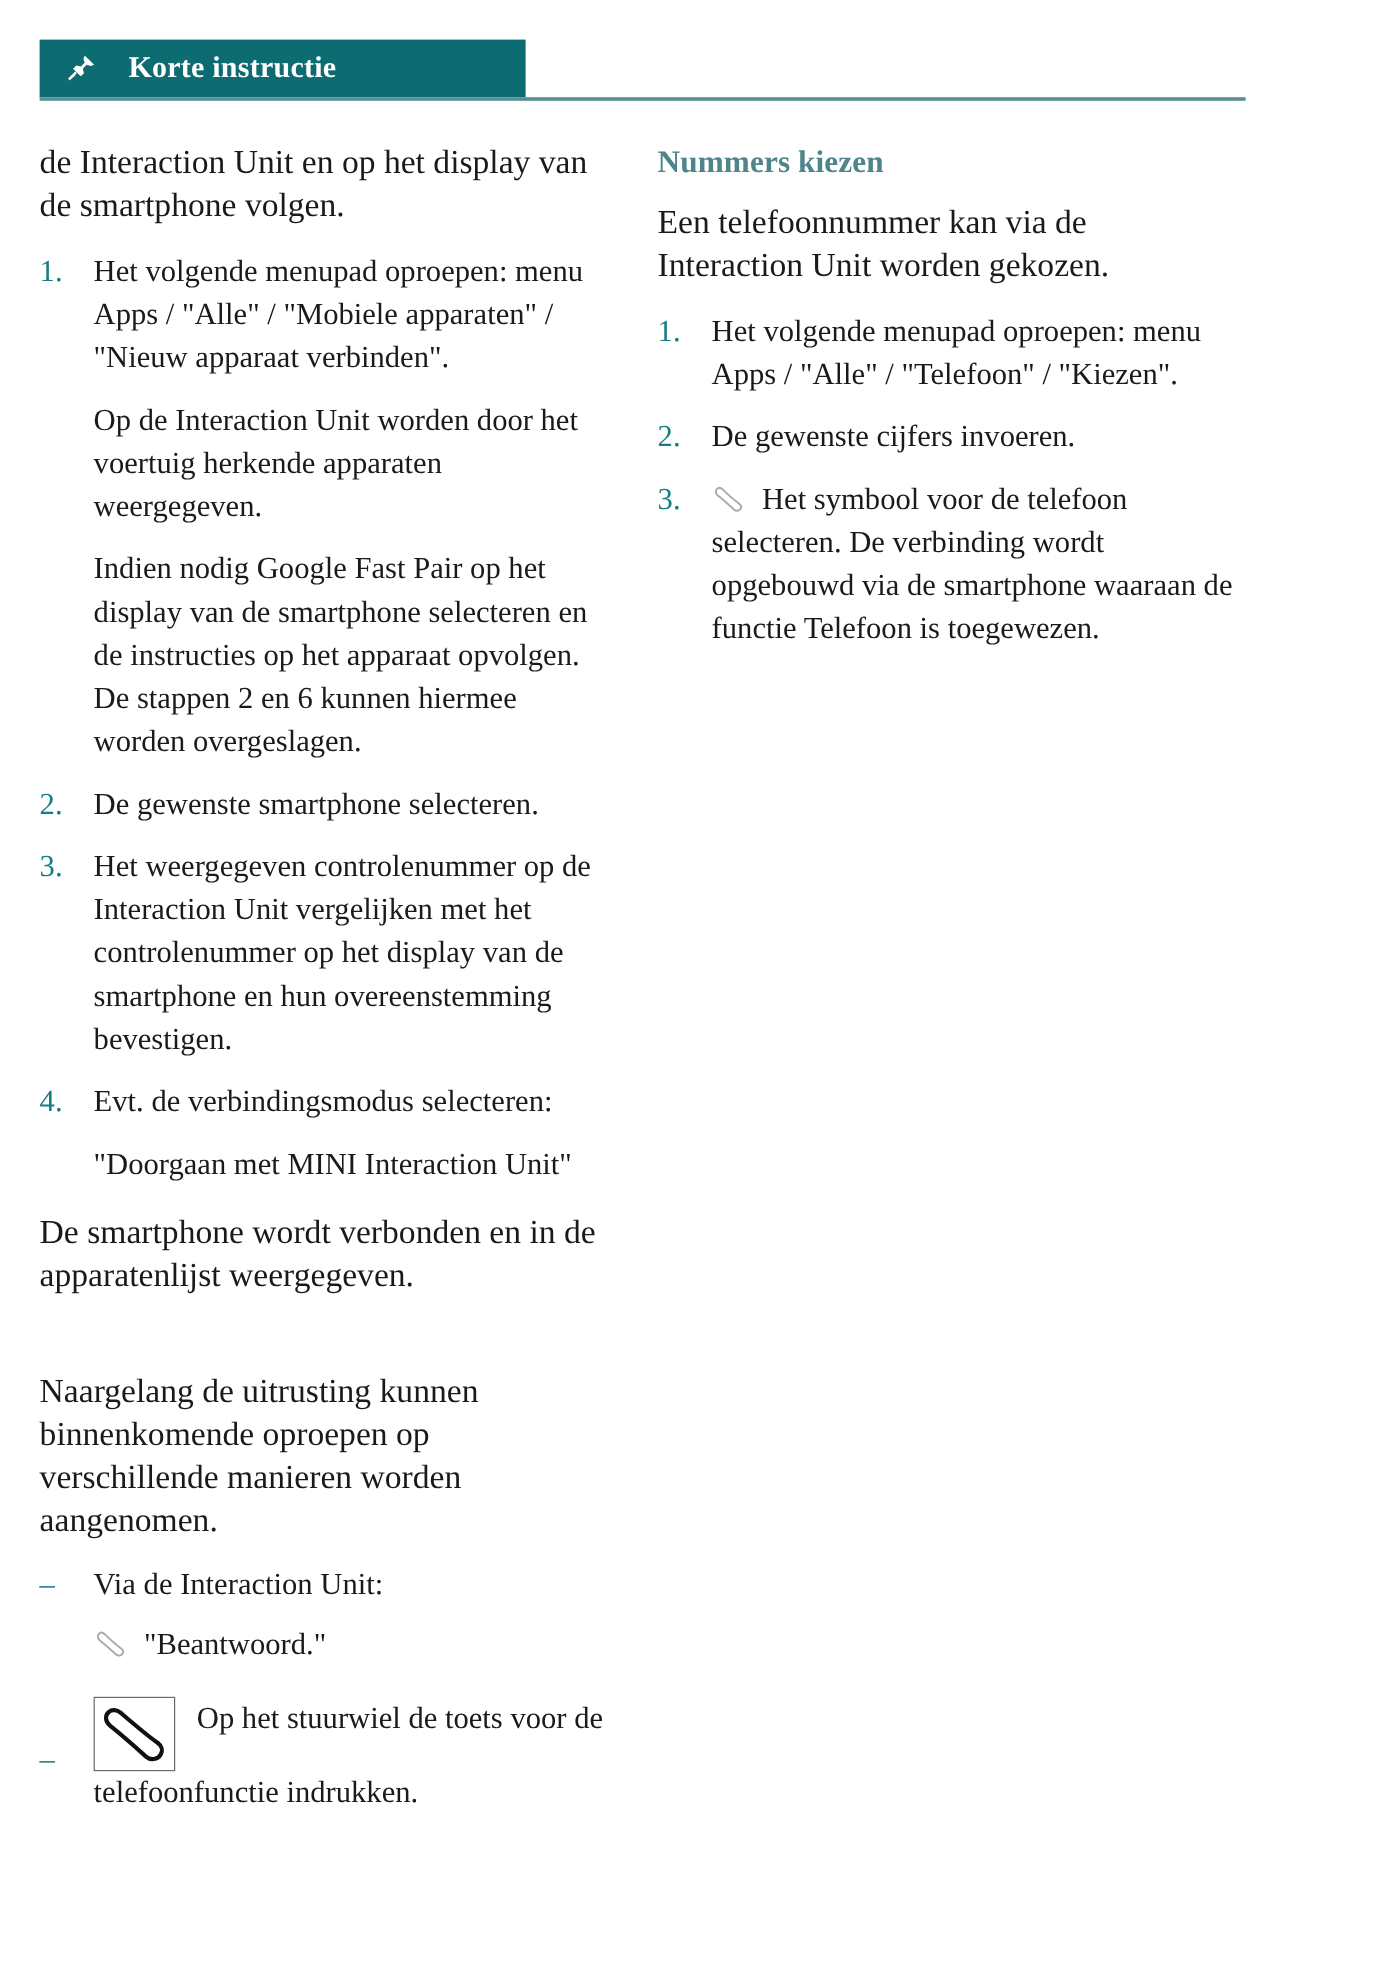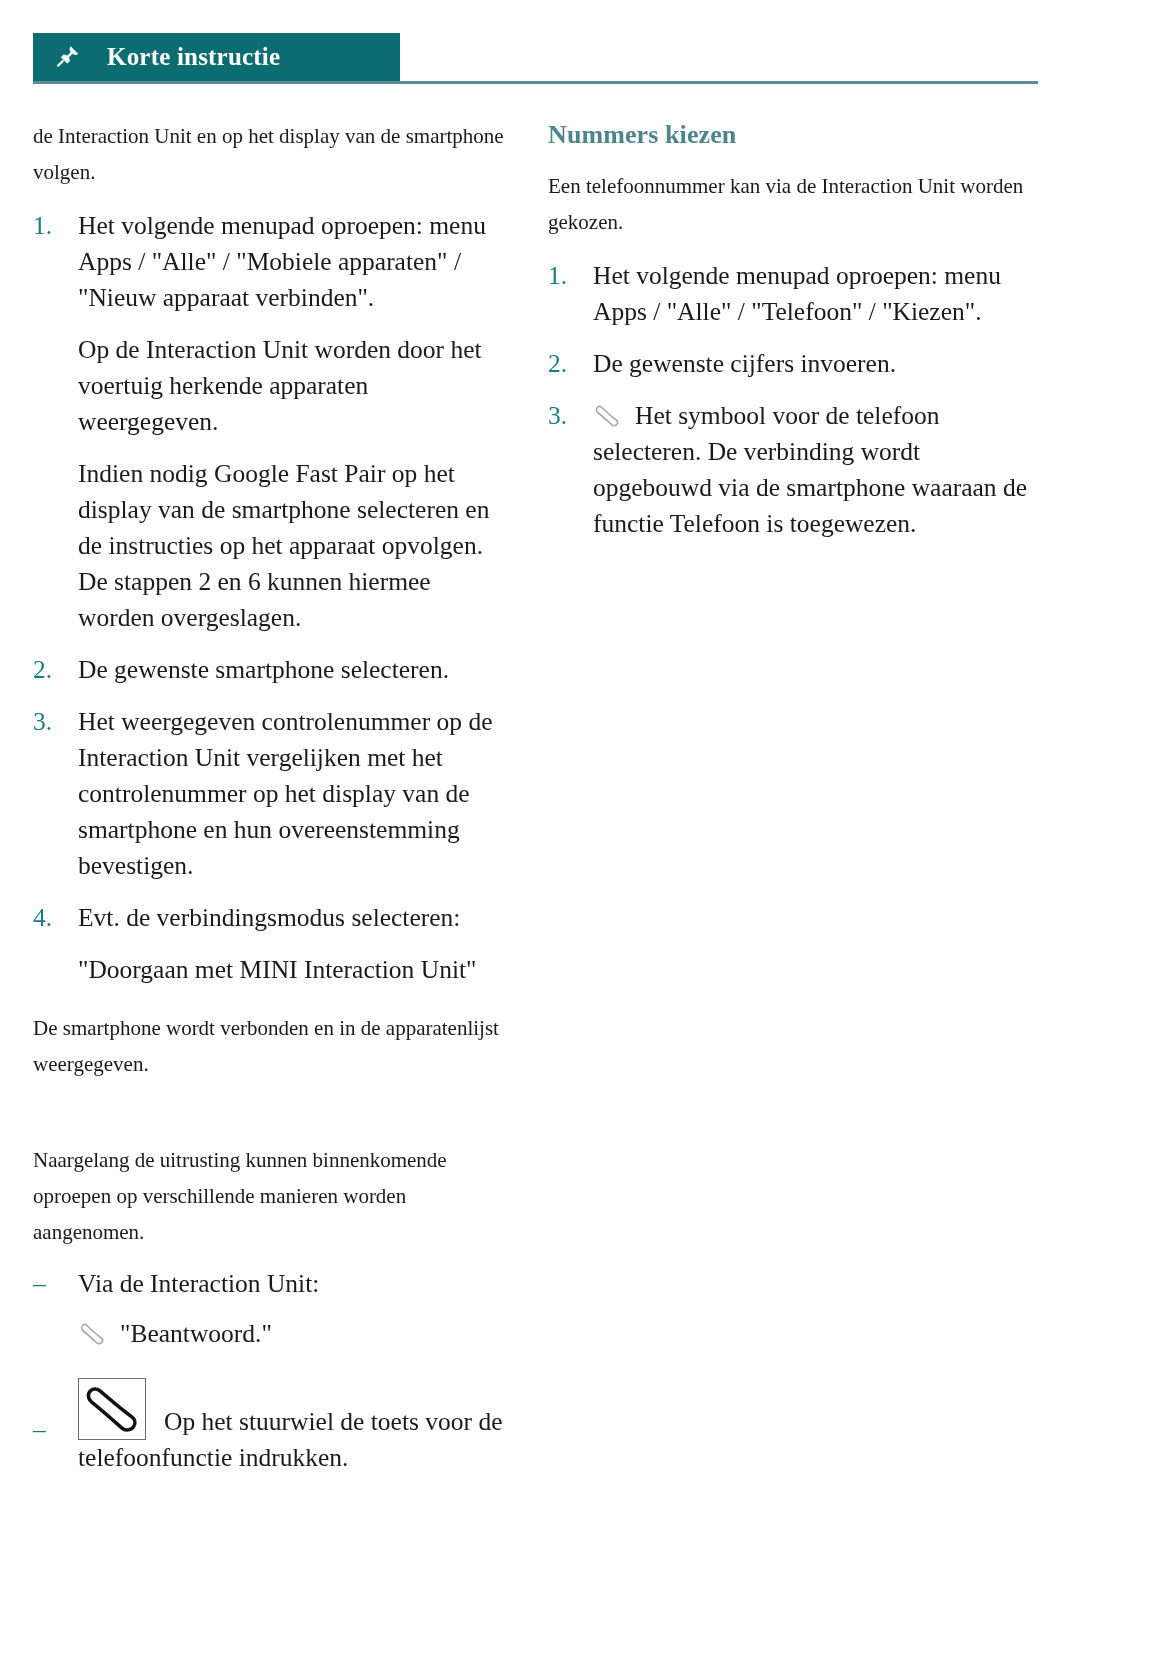--- a/index.html
+++ b/index.html
@@ -22,21 +22,21 @@
     left: 0;
     top: 33px;
     width: 1038px;
     height: 48px;
   }
   .header-tab {
     position: absolute;
     left: 33px;
     top: 0;
     height: 48px;
-    width: 367px;
+    width: 405px;
     background: #0d6b72;
     display: flex;
     align-items: center;
     box-sizing: border-box;
     padding-left: 22px;
   }
   .pin-icon {
     width: 26px;
     height: 26px;
     flex: 0 0 26px;
@@ -78,21 +78,21 @@
     position: absolute;
     top: 118px;
     width: 480px;
   }
   .col-left  { left: 33px; }
   .col-right { left: 548px; }
 
   
   p.body {
     margin: 0 0 0 0;
-    font-size: 21px;
+    font-size: 28px;
     line-height: 36px;
     color: #1a1a1a;
     hyphens: none;
   }
   .gap-sm { height: 16px; }
   .gap-md { height: 22px; }
   .gap-lg { height: 44px; }
 
   h2.section {
     margin: 0;
@@ -184,21 +184,21 @@
     margin-top: 26px;
   }
   .ditem-wheel .dmark {
     padding-top: 34px;
   }
   .ditem-wheel .dbody {
     position: relative;
   }
   .wheel-row {
     display: flex;
-    align-items: flex-end;
+    align-items: flex-start;
   }
   .wheel-text {
     font-size: 25.5px;
     line-height: 36px;
   }
   .wheel-cont {
     font-size: 25.5px;
     line-height: 36px;
   }
 

